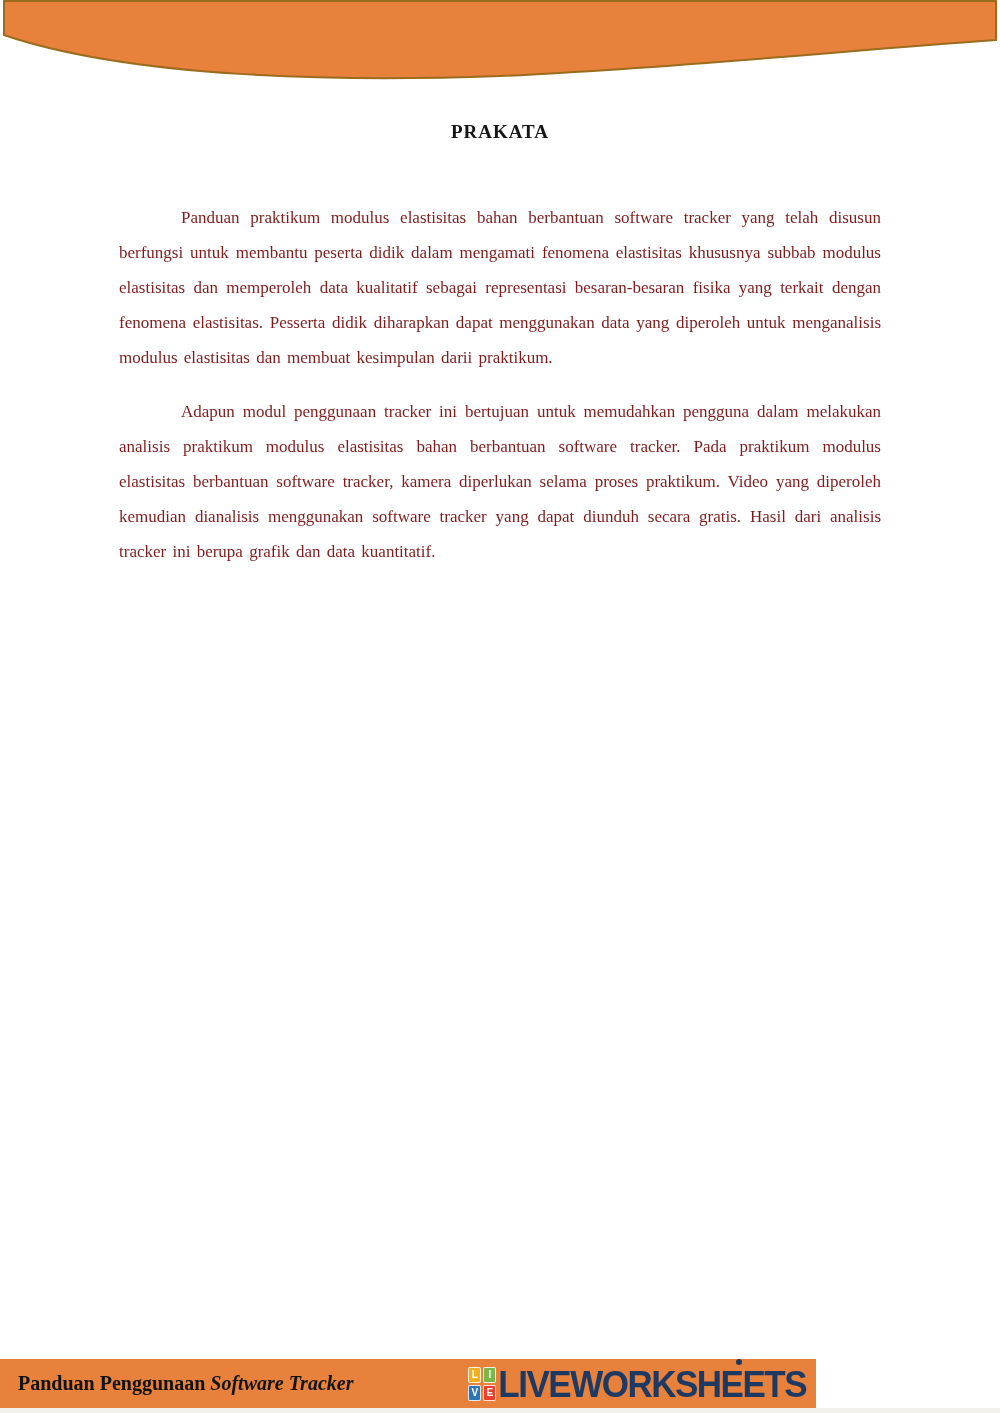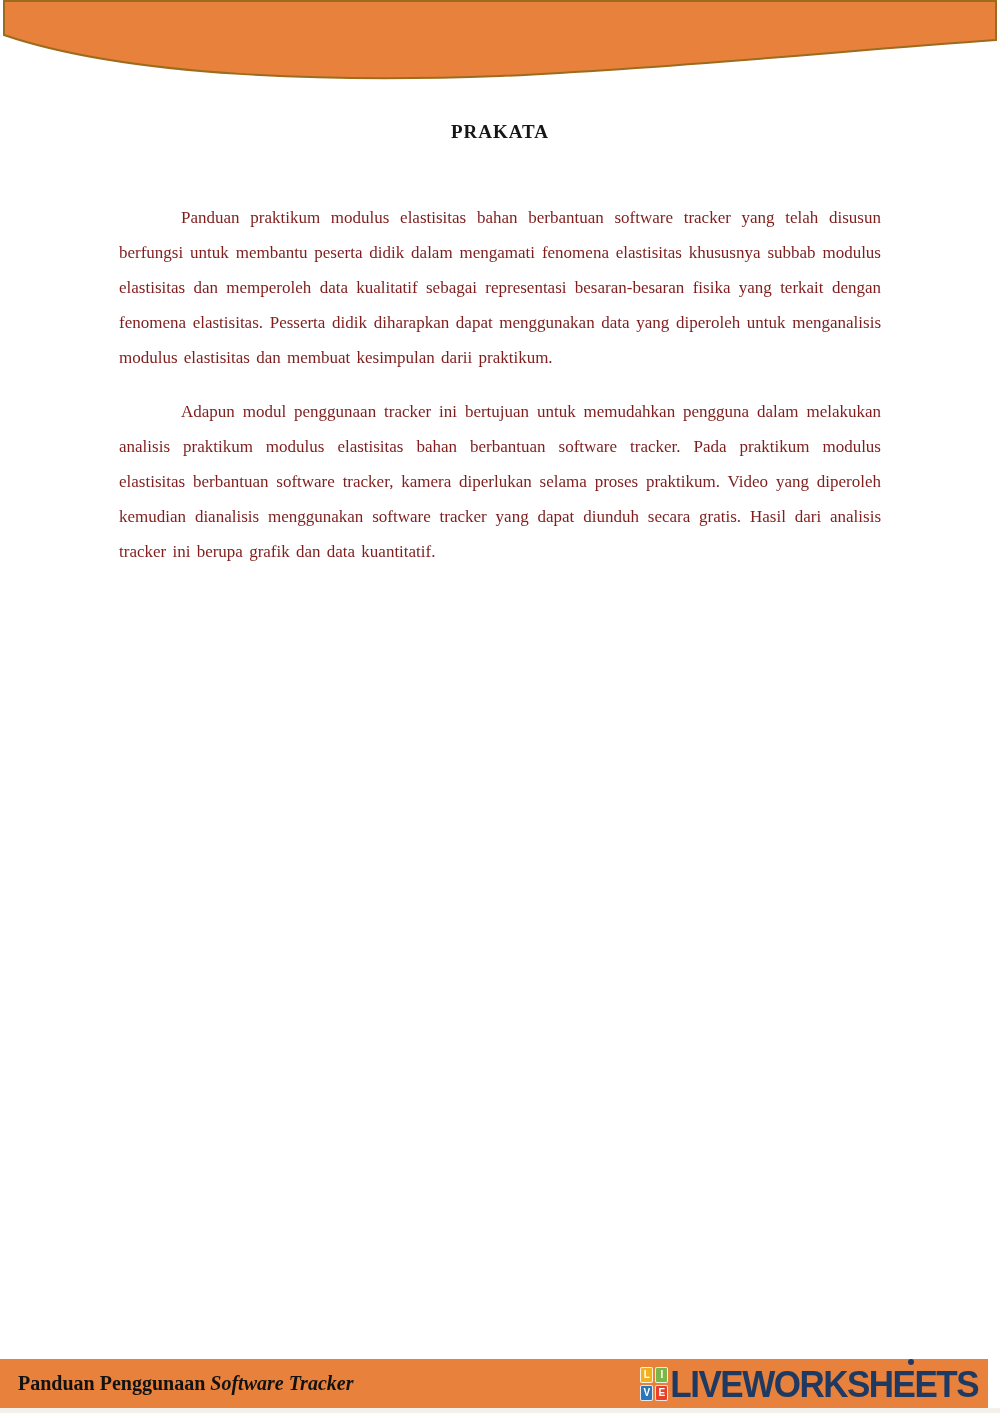--- a/index.html
+++ b/index.html
@@ -15,21 +15,21 @@
     margin:121px 0 57px 0;text-align:center;
     font-size:19px;font-weight:bold;letter-spacing:1px;color:#161616;
   }
   .doc-text{width:762px;margin:0 auto;}
   .doc-text p{
     margin:0 0 19px 0;font-size:17px;line-height:35px;
     text-align:justify;text-indent:62px;word-spacing:2px;color:#7f1d1d;
   }
   
   .footer-band{
-    position:absolute;left:0;top:1359px;width:988px;height:49px;
+    position:absolute;left:0;top:1359px;width:816px;height:49px;
     background:#e8813b;display:flex;align-items:center;
     justify-content:space-between;padding:0 10px;box-sizing:border-box;
   }
   .footer-strip{position:absolute;left:0;top:1408px;width:1000px;height:5px;background:#f4f1ec;}
   .footer-doc-label{
     font-family:"Liberation Serif",serif;font-weight:bold;
     font-size:20px;color:#121212;white-space:nowrap;padding-left:8px;
   }
   .footer-doc-label .it{font-style:italic;}
   .lw-logo{display:flex;align-items:center;position:relative;}

